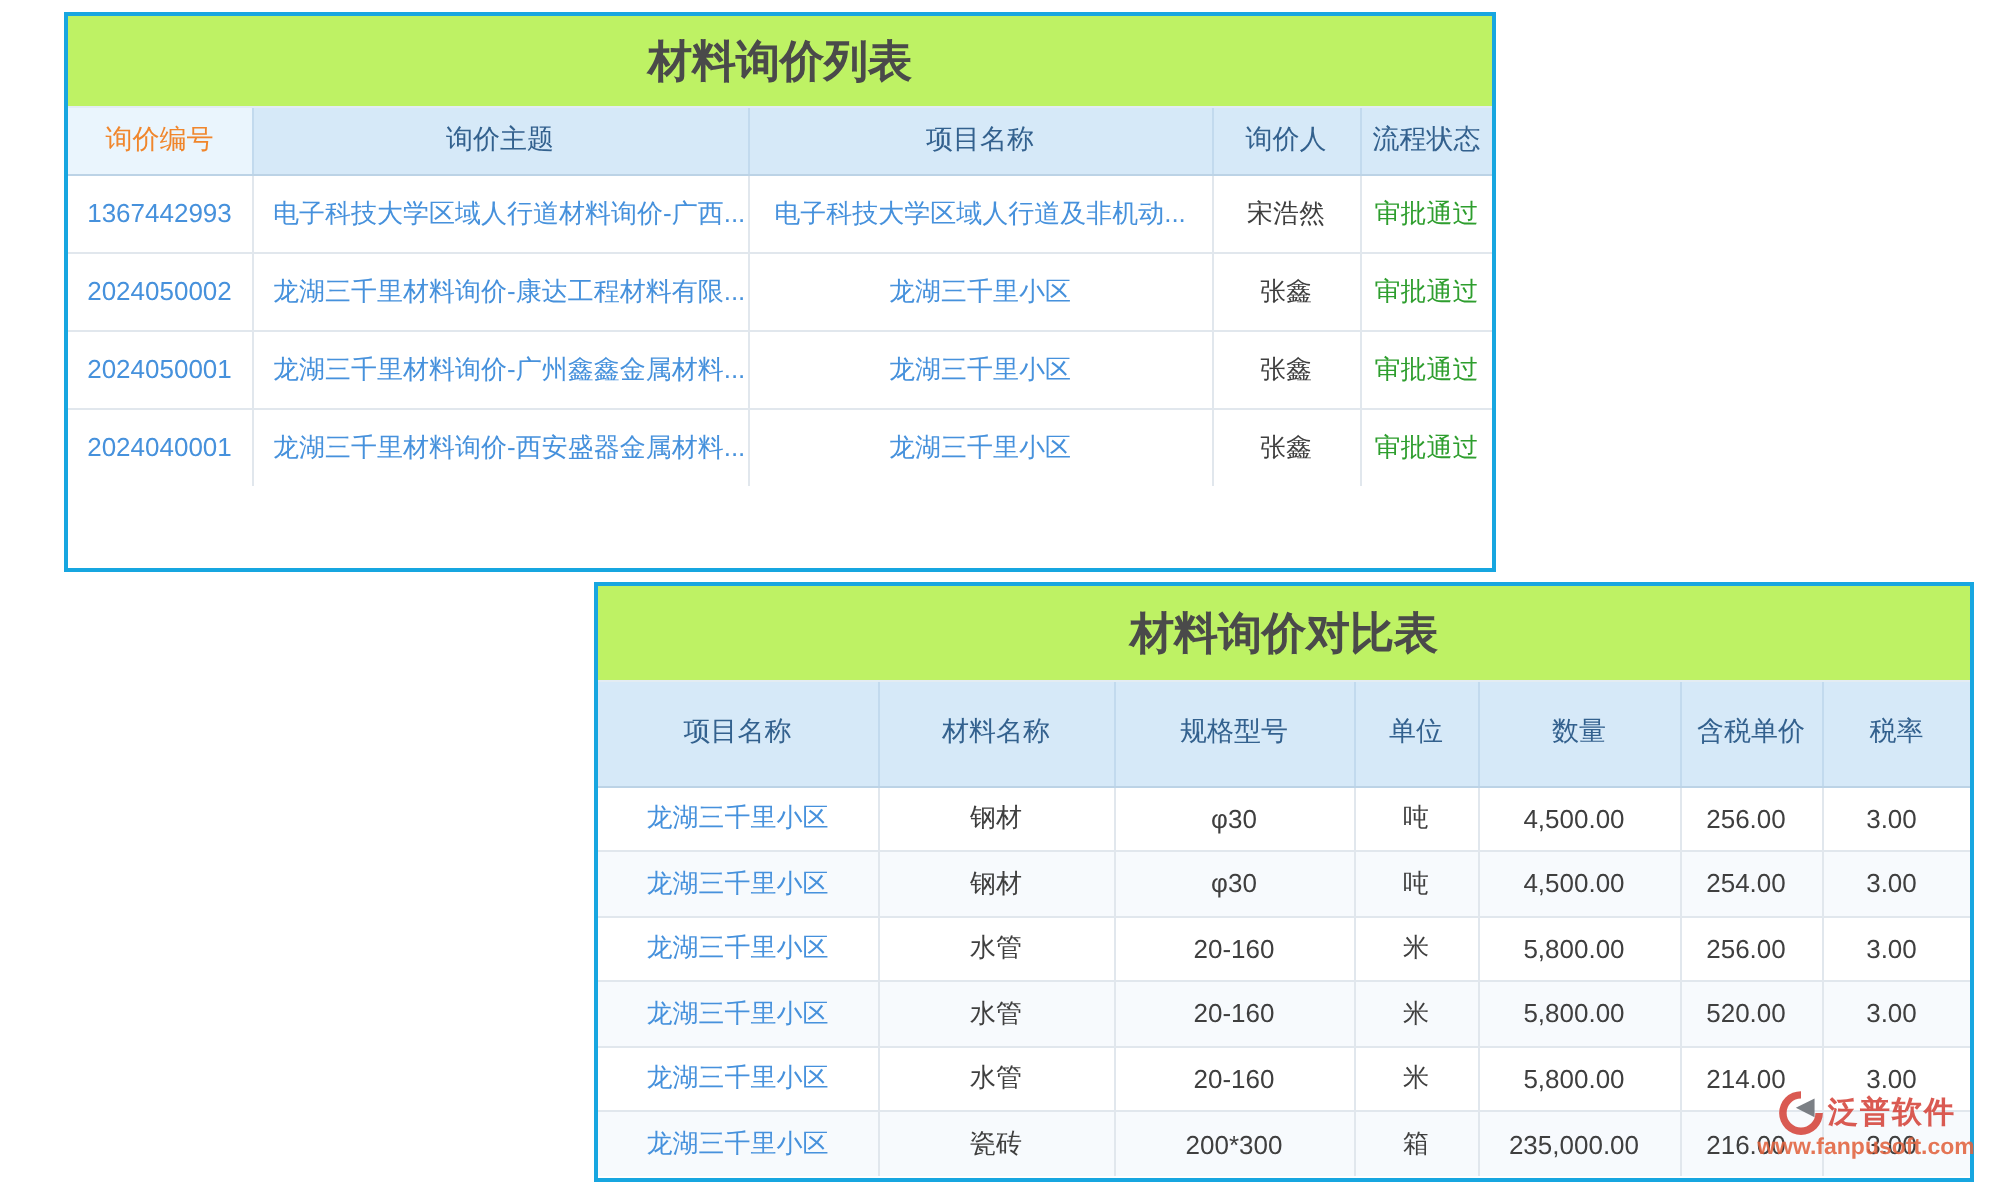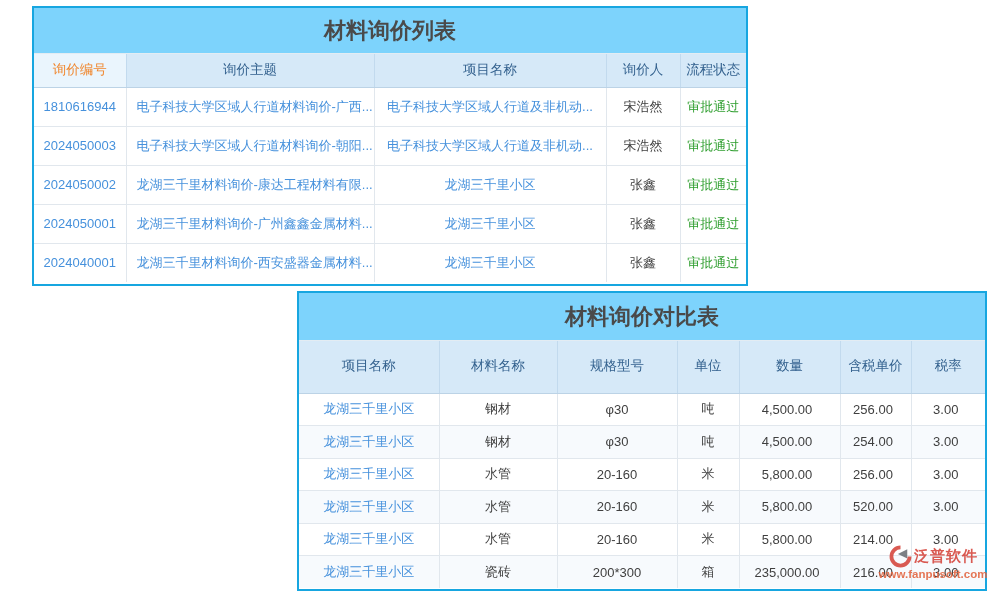--- a/index.html
+++ b/index.html
@@ -10,21 +10,21 @@
   }
   .panel{
     position:absolute;background:#ffffff;
     border:2px solid #17a6e0;box-sizing:border-box;
   }
   #panel-list{left:32px;top:6px;width:716px;height:280px;}
   #panel-cmp{left:297px;top:291px;width:690px;height:300px;}
   .panel-title{
     display:flex;align-items:center;justify-content:center;
     font-size:22px;font-weight:bold;color:#4a4a4a;
-    background:#7dd3fc;border-bottom:1px solid #e3ecf3;
+    background:#bef264;border-bottom:1px solid #e3ecf3;
   }
   #panel-list .panel-title{height:45px;}
   #panel-cmp .panel-title{height:47px;}
   table{width:100%;border-collapse:collapse;table-layout:fixed;}
   th{
     background:#d6e9f8;color:#33618e;font-weight:normal;font-size:13.5px;
     border-left:1px solid #c2daee;border-bottom:1px solid #bcd3e6;
     text-align:center;padding:2px;line-height:1.25;
   }
   th:first-child{border-left:none;}
@@ -90,29 +90,22 @@
         <tr>
           <th>询价编号</th>
           <th>询价主题</th>
           <th>项目名称</th>
           <th>询价人</th>
           <th>流程状态</th>
         </tr>
       </thead>
     <tbody>
         <tr>
-          <td class="link"><span class="link">1810616944</span></td>
+          <td class="link"><span class="link">1367442993</span></td>
           <td class="l link"><span class="link">电子科技大学区域人行道材料询价-广西...</span></td>
-          <td class="link"><span class="link">电子科技大学区域人行道及非机动...</span></td>
-          <td><span>宋浩然</span></td>
-          <td class="status"><span class="status">审批通过</span></td>
-        </tr>
-        <tr>
-          <td class="link"><span class="link">2024050003</span></td>
-          <td class="l link"><span class="link">电子科技大学区域人行道材料询价-朝阳...</span></td>
           <td class="link"><span class="link">电子科技大学区域人行道及非机动...</span></td>
           <td><span>宋浩然</span></td>
           <td class="status"><span class="status">审批通过</span></td>
         </tr>
         <tr>
           <td class="link"><span class="link">2024050002</span></td>
           <td class="l link"><span class="link">龙湖三千里材料询价-康达工程材料有限...</span></td>
           <td class="link"><span class="link">龙湖三千里小区</span></td>
           <td><span>张鑫</span></td>
           <td class="status"><span class="status">审批通过</span></td>

